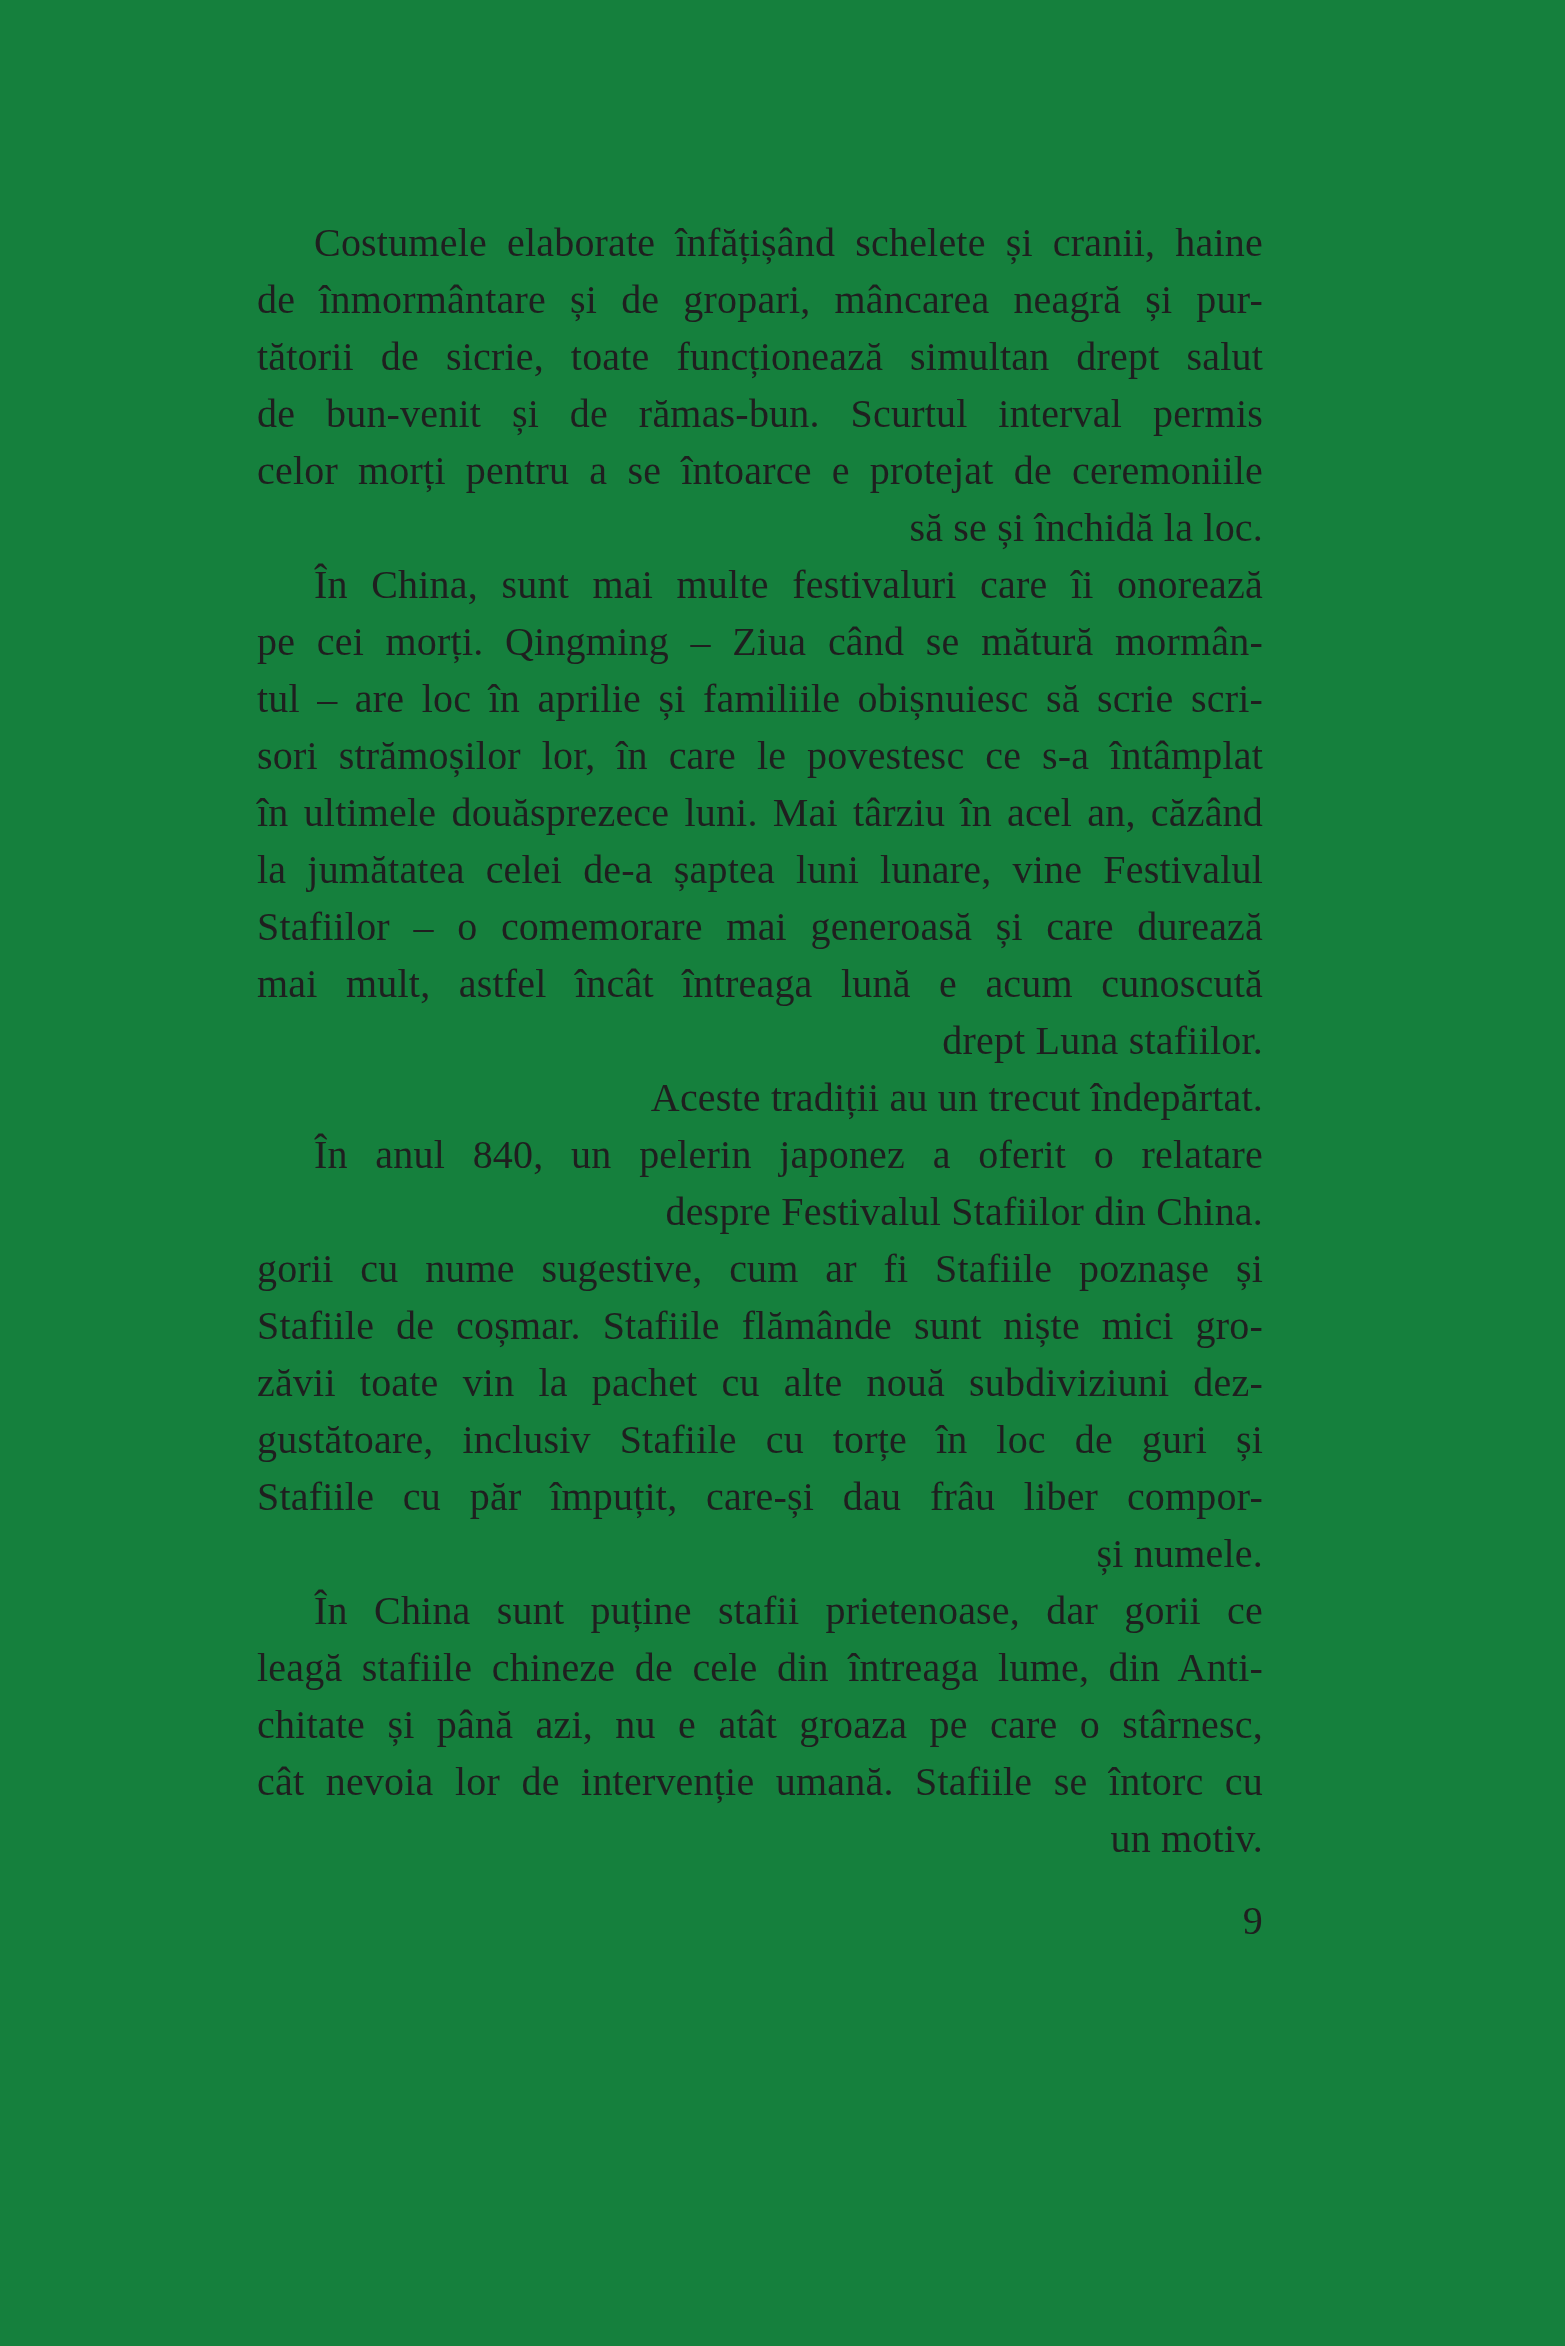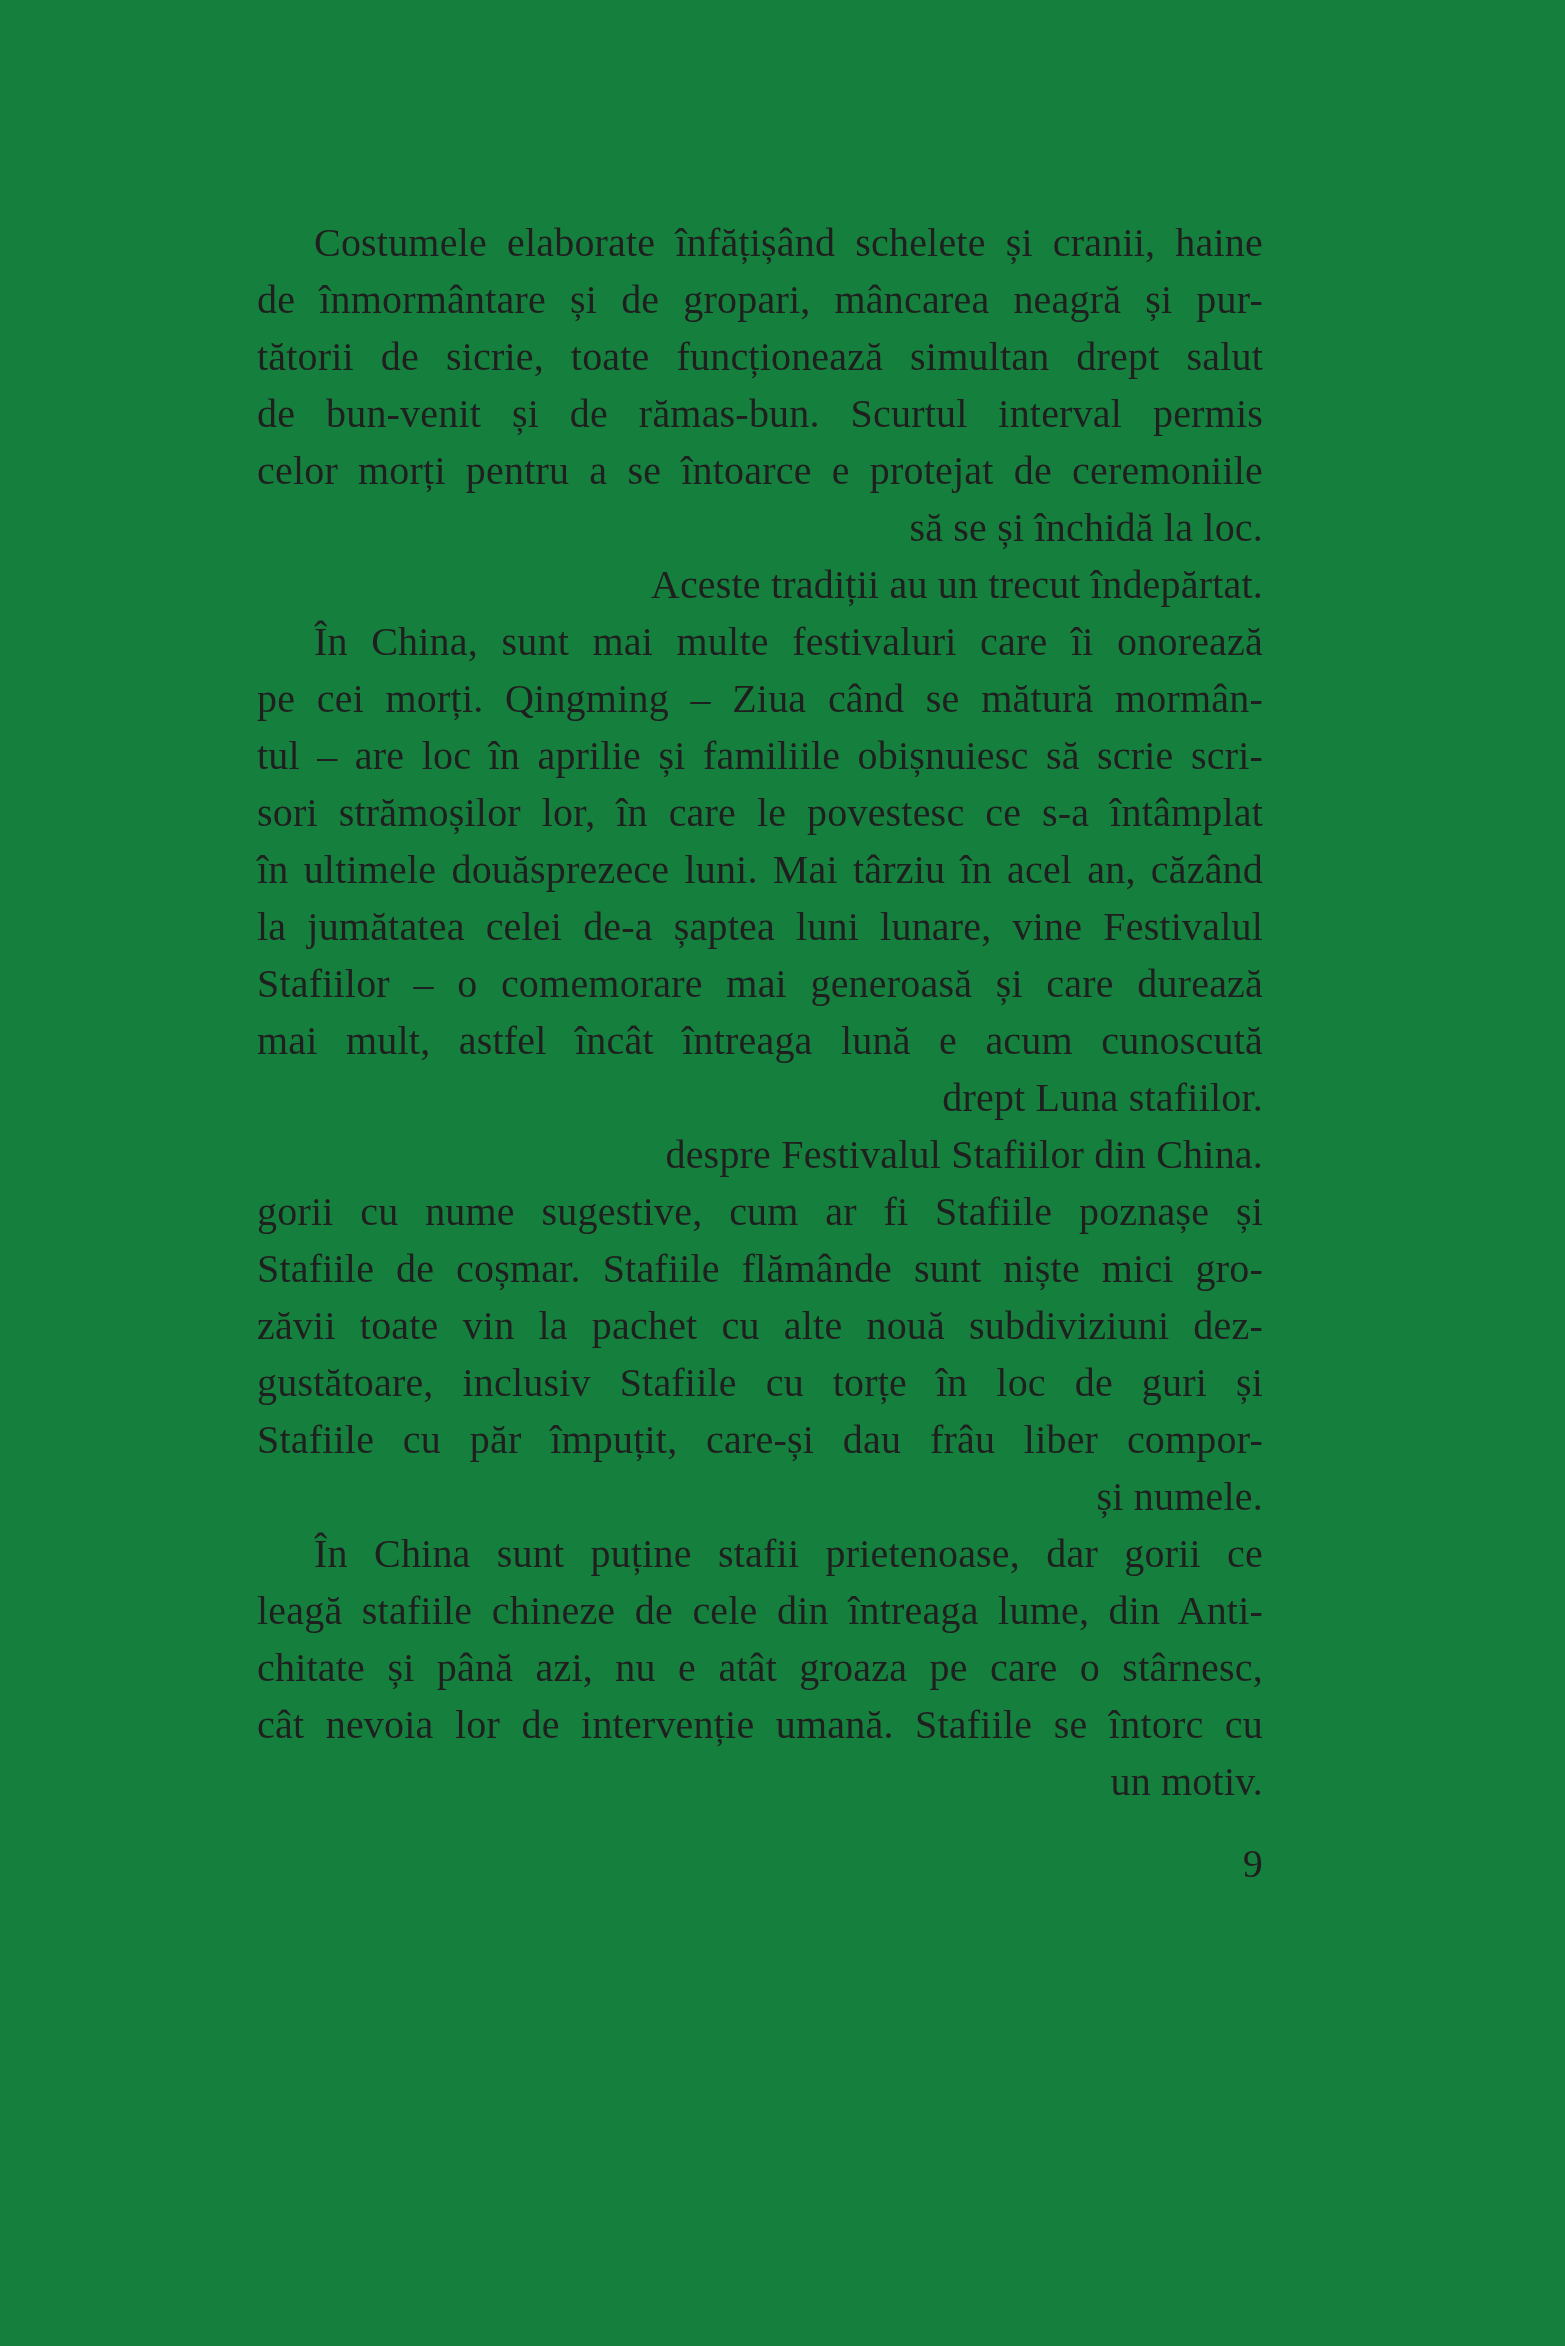--- a/index.html
+++ b/index.html
@@ -49,34 +49,35 @@
     <div id="paragraphs">
         <div>
           <div class="line j indent"><span>Costumele elaborate înfățișând schelete și cranii, haine</span></div>
           <div class="line j"><span>de înmormântare și de gropari, mâncarea neagră și pur-</span></div>
           <div class="line j"><span>tătorii de sicrie, toate funcționează simultan drept salut</span></div>
           <div class="line j"><span>de bun-venit și de rămas-bun. Scurtul interval permis</span></div>
           <div class="line j"><span>celor morți pentru a se întoarce e protejat de ceremoniile</span></div>
           <div class="line"><span>să se și închidă la loc.</span></div>
         </div>
         <div>
-          <div class="line indent"><span>Aceste tradiții au un trecut îndepărtat.</span></div>
-        </div>
-        <div>
           <div class="line j indent"><span>În China, sunt mai multe festivaluri care îi onorează</span></div>
           <div class="line j"><span>pe cei morți. Qingming – Ziua când se mătură mormân-</span></div>
           <div class="line j"><span>tul – are loc în aprilie și familiile obișnuiesc să scrie scri-</span></div>
           <div class="line j"><span>sori strămoșilor lor, în care le povestesc ce s-a întâmplat</span></div>
           <div class="line j"><span>în ultimele douăsprezece luni. Mai târziu în acel an, căzând</span></div>
           <div class="line j"><span>la jumătatea celei de-a șaptea luni lunare, vine Festivalul</span></div>
           <div class="line j"><span>Stafiilor – o comemorare mai generoasă și care durează</span></div>
           <div class="line j"><span>mai mult, astfel încât întreaga lună e acum cunoscută</span></div>
           <div class="line"><span>drept Luna stafiilor.</span></div>
         </div>
         <div>
+          <div class="line indent"><span>Aceste tradiții au un trecut îndepărtat.</span></div>
+        </div>
+        <div>
+          <div class="line j indent"><span>În anul 840, un pelerin japonez a oferit o relatare</span></div>
           <div class="line"><span>despre Festivalul Stafiilor din China.</span></div>
         </div>
         <div>
           <div class="line j"><span>gorii cu nume sugestive, cum ar fi Stafiile poznașe și</span></div>
           <div class="line j"><span>Stafiile de coșmar. Stafiile flămânde sunt niște mici gro-</span></div>
           <div class="line j"><span>zăvii toate vin la pachet cu alte nouă subdiviziuni dez-</span></div>
           <div class="line j"><span>gustătoare, inclusiv Stafiile cu torțe în loc de guri și</span></div>
           <div class="line j"><span>Stafiile cu păr împuțit, care-și dau frâu liber compor-</span></div>
           <div class="line"><span>și numele.</span></div>
         </div>

